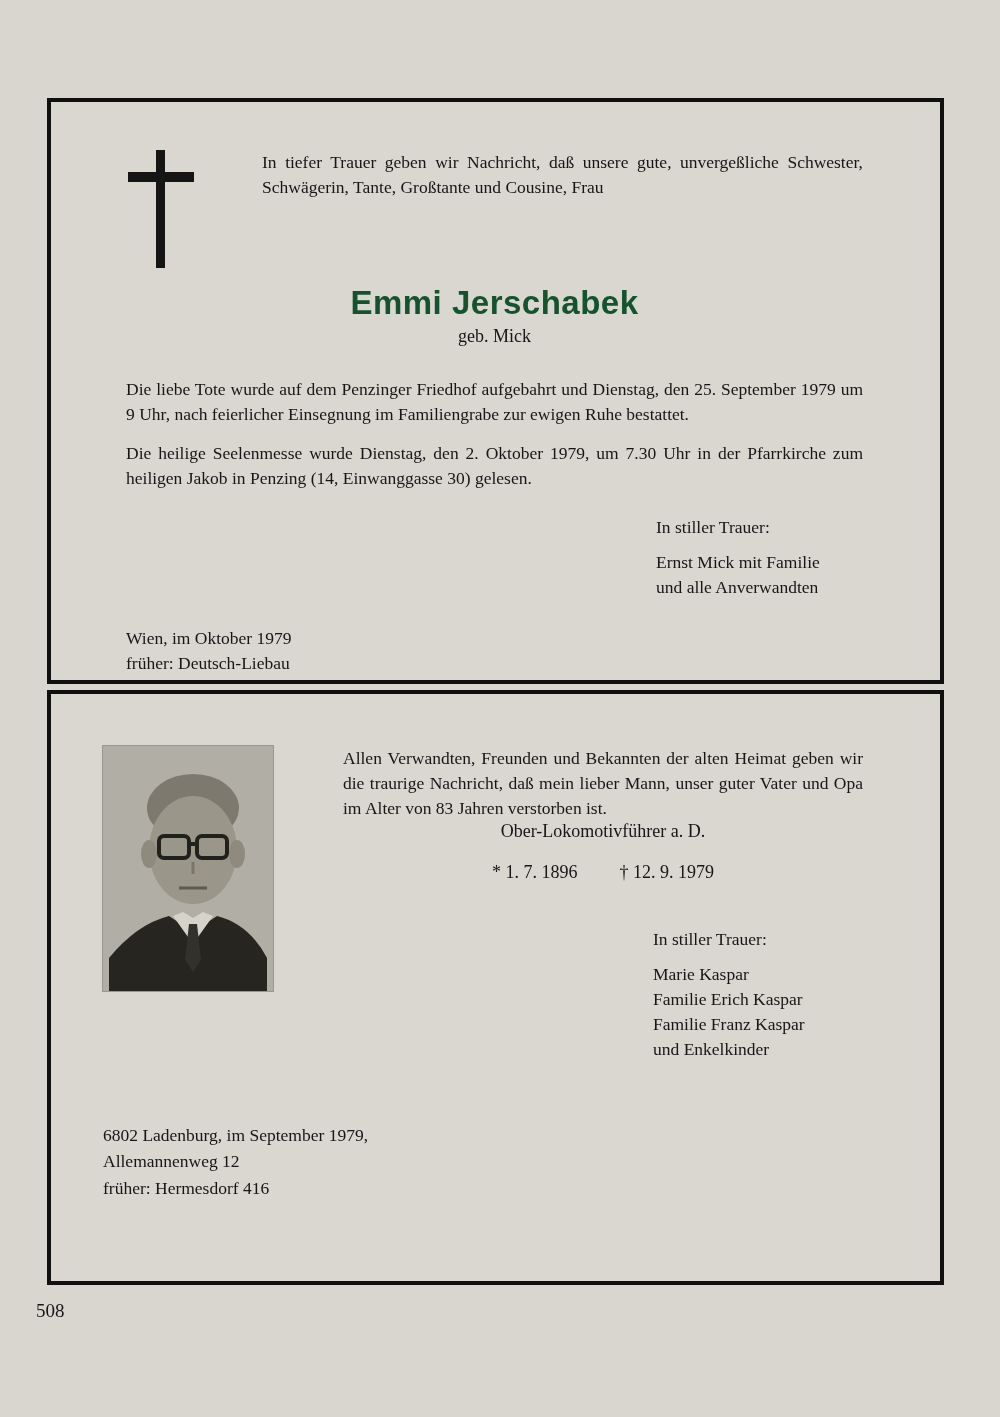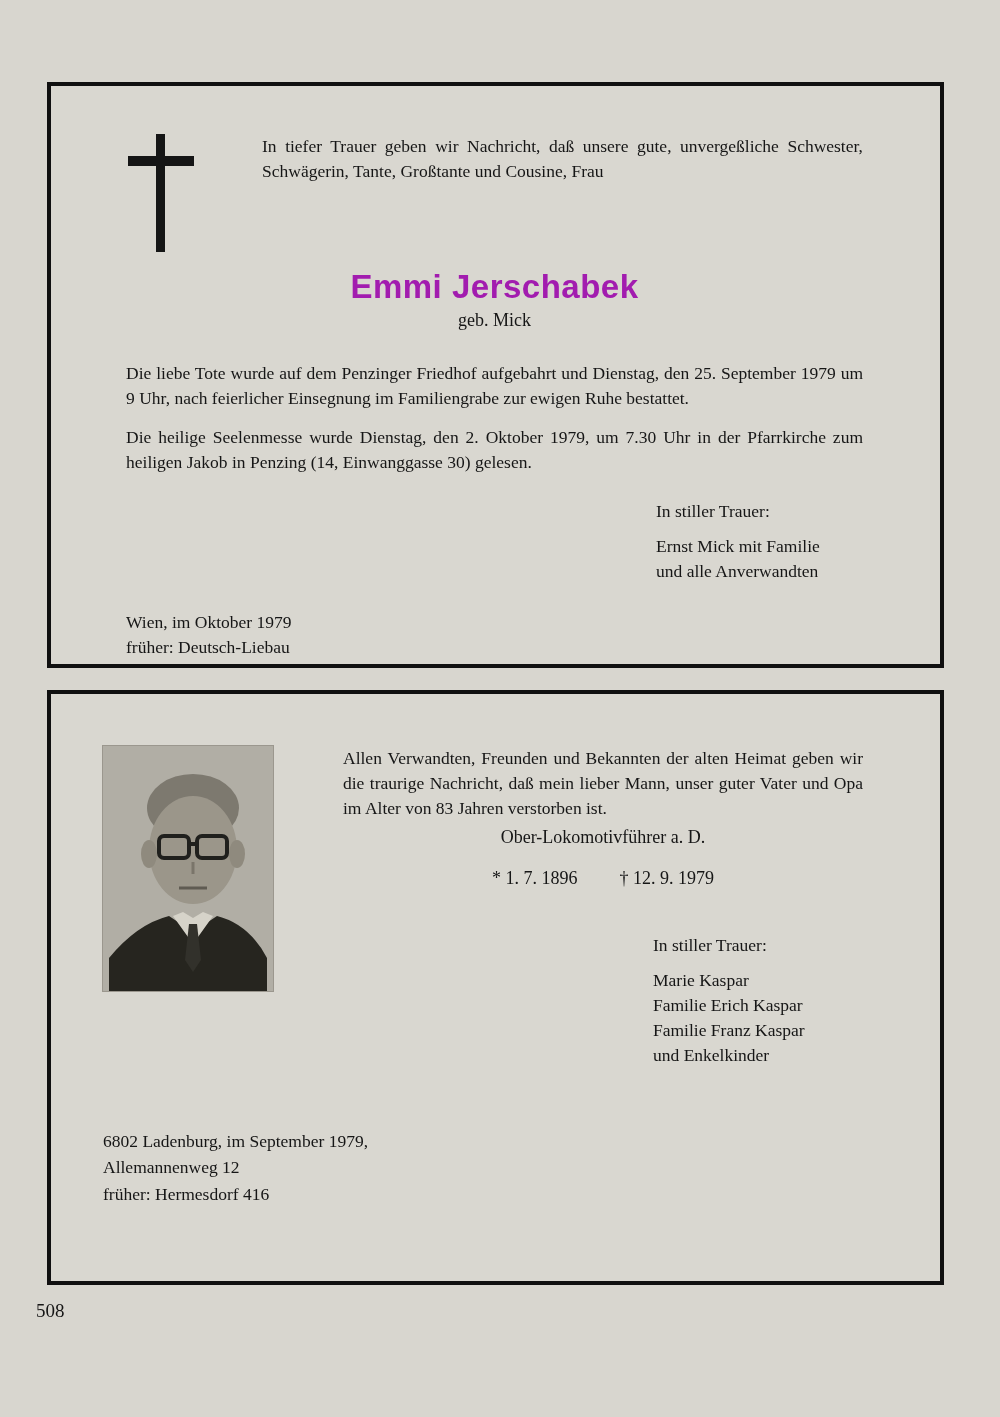--- a/index.html
+++ b/index.html
@@ -13,21 +13,21 @@
   }
   .page{position:relative;width:1000px;height:1417px;overflow:hidden;}
 
   .notice{
     position:absolute;
     left:47px;width:897px;
     border:4px solid #101010;
     background:#d9d7d0;
     box-sizing:border-box;
   }
-  .notice-1{top:82px;height:586px;padding:48px 77px 0 75px;}
+  .notice-1{top:98px;height:586px;padding:48px 77px 0 75px;}
   .notice-2{top:690px;height:595px;padding:52px 77px 0 52px;}
 
   p{margin:0;}
   .body-text{font-size:17.5px;line-height:1.43;text-align:justify;}
 
   
   .n1-header{display:flex;}
   .cross-wrap{width:136px;flex:none;position:relative;height:120px;}
   .cross{
     position:absolute;left:2px;top:0;width:66px;height:118px;
@@ -36,21 +36,21 @@
   .cross .h{position:absolute;left:0;top:22px;width:66px;height:10px;background:#151515;}
   .n1-intro{flex:1;}
 
   .deceased-name{
     font-family:"Liberation Sans", sans-serif;
     font-weight:700;
     font-size:33px;
     letter-spacing:0.5px;
     text-align:center;
     margin-top:14px;
-    color:#a21caf;
+    color:#14532d;
   }
   .maiden{
     text-align:center;
     font-size:18px;
     margin-top:4px;
   }
 
   .n1-paras{margin-top:30px;}
   .n1-paras p{margin-bottom:14px;}
 
@@ -63,21 +63,21 @@
 
   
   .n2-body{display:flex;}
   .photo{
     width:170px;height:245px;flex:none;
     background:#b9b6ae;
     outline:1px solid #9b978e;
   }
   .n2-right{flex:1;margin-left:70px;}
   .n2-name{margin-top:26px;}
-  .n2-title{text-align:center;font-size:18px;margin-top:6px;}
+  .n2-title{text-align:center;font-size:18px;margin-top:0;}
   .n2-dates{text-align:center;font-size:18px;margin-top:20px;}
   .n2-dates .born{margin-right:42px;}
   .n2-mourning{margin-left:310px;margin-top:44px;}
   .n2-place{margin-top:60px;font-size:17.5px;line-height:1.5;}
 
   .page-number{
     position:absolute;left:36px;top:1300px;
     font-size:19px;
     text-align:center;
   }

